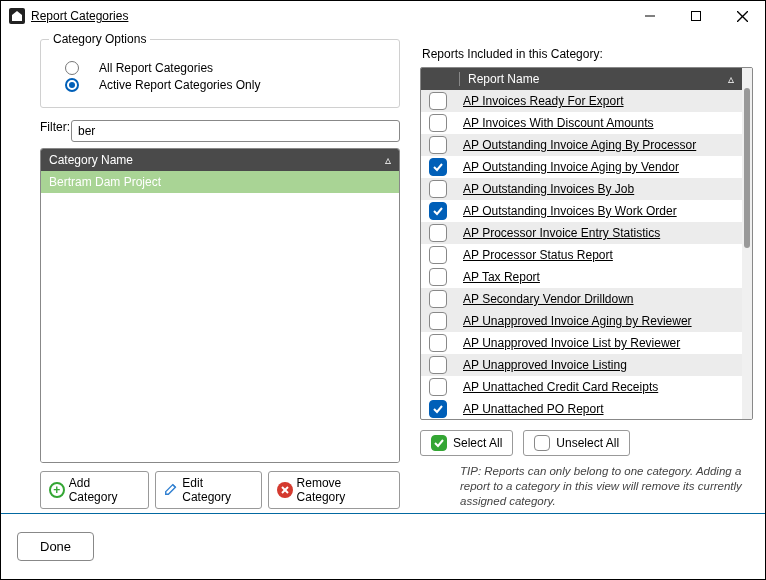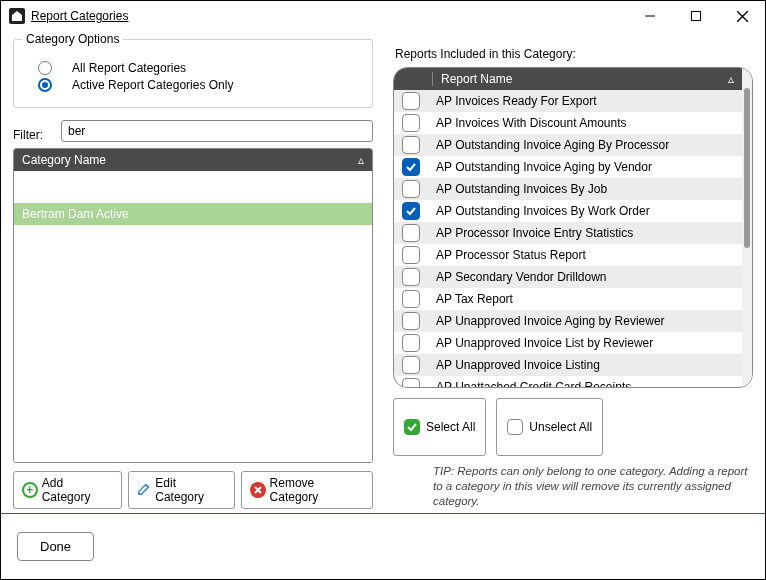--- a/index.html
+++ b/index.html
@@ -5,59 +5,59 @@
 * { box-sizing: border-box; margin: 0; padding: 0; }
 body { font-family: "Segoe UI", Arial, sans-serif; font-size: 12px; background: #fff; color: #000; }
 .window { width: 766px; height: 580px; border: 1px solid #000; display: flex; flex-direction: column; }
 .titlebar { height: 30px; display: flex; align-items: center; padding: 0 0 0 8px; text-decoration: underline; }
 .titlebar-icon { width: 16px; height: 16px; background: #222; border-radius: 2px; margin-right: 6px; display:flex; align-items:center; justify-content:center; }
 .titlebar-icon svg { width:10px; height:10px; }
 .titlebar-title { flex: 0 0 auto; font-size: 12px; }
 .titlebar-spacer { flex: 1; }
 .win-btn { width: 46px; height: 30px; display: flex; align-items: center; justify-content: center; }
 .content { flex: 1; display: flex; padding: 8px 12px 4px 12px; gap: 20px; min-height:0; }
-.left-pane { width: 360px; display: flex; flex-direction: column; }
+.left-pane { width: 360px; display: flex; flex-direction: column; margin-left: 27px; }
 .right-pane { flex: 1; display: flex; flex-direction: column; min-height:0; }
 .groupbox { border: 1px solid #d0d0d0; border-radius: 3px; padding: 18px 12px 12px 12px; position: relative; margin-bottom: 12px; }
 .groupbox-title { position: absolute; top: -8px; left: 8px; background: #fff; padding: 0 4px; font-size:12px; }
 .radio-row { display: flex; align-items: center; margin: 3px 0 3px 12px; gap: 20px; }
 .radio { width: 14px; height: 14px; border: 1px solid #777; border-radius: 50%; display: flex; align-items: center; justify-content: center; }
 .radio.checked { border: 2px solid #005fb8; }
 .radio.checked::after { content: ""; width: 6px; height: 6px; background: #005fb8; border-radius: 50%; }
-.filter-row { display: flex; align-items: flex-end; gap: 18px; margin-bottom: 6px; }
+.filter-row { display: flex; align-items: flex-start; gap: 1px; margin-bottom: 6px; }
 .filter-input { flex: 1; border: 1px solid #888; border-radius: 3px; padding: 3px 6px; font-size: 12px; font-family: inherit; }
-.category-grid { border: 1px solid #888; border-radius: 3px; flex: 1; display: flex; flex-direction: column; overflow: hidden; gap: 32px; }
+.category-grid { border: 1px solid #888; border-radius: 3px; flex: 1; display: flex; flex-direction: column; overflow: hidden; }
 .grid-header { background: #4a4a4a; color: #fff; padding: 4px 8px; display: flex; align-items: center; }
 .grid-header-sort { margin-left: auto; }
 .grid-row-selected { background: #a9d495; color: #fff; padding: 4px 8px; }
 .grid-body { flex: 1; background: #fff; }
 .action-row { display: flex; gap: 6px; margin-top: 8px; }
 .action-btn { display: flex; align-items: center; gap: 4px; border: 1px solid #999; background: #fff; border-radius: 3px; padding: 4px 8px; font-size: 12px; cursor: pointer; }
 .icon-circle { width: 16px; height: 16px; border-radius: 50%; display: flex; align-items: center; justify-content: center; color: #fff; font-weight: bold; font-size: 12px; line-height:1; }
 .ic-add { border: 2px solid #34a634; color: #34a634; background: #fff; }
 .ic-edit { color: #2f7fd0; }
 .ic-remove { background: #d43a2f; }
 .section-label { font-size: 12px; margin: 8px 0 6px 2px; }
-.report-list-wrap { border: 1px solid #888; border-radius: 14px; flex: 1; display: flex; overflow: hidden; min-height:0; }
+.report-list-wrap { border: 1px solid #888; border-radius: 2px; flex: 1; display: flex; overflow: hidden; min-height:0; }
 .report-list { flex: 1; overflow-y: auto; }
 .report-header { background: #4a4a4a; color: #fff; display: flex; align-items: center; padding: 4px 8px; position: sticky; top:0; }
 .report-header .chkcol { width: 30px; }
 .report-header .namecol { flex: 1; border-left: 1px solid #888; padding-left: 8px; }
 .report-header .sortcol { }
 .report-row { display: flex; align-items: center; padding: 2px 8px; min-height: 22px; }
 .report-row.alt { background: #ececec; }
 .chk { width: 18px; height: 18px; border: 1px solid #888; border-radius: 4px; background: #fff; margin-right: 16px; display: flex; align-items: center; justify-content: center; flex-shrink:0; }
 .chk.checked { background: #005fb8; border-color: #005fb8; }
 .chk.checked svg { display:block; }
 .chk svg { display:none; width:12px; height:12px; }
-.report-name { flex: 1; font-size: 12px; }
+.report-name { flex: 1; font-size: 12px; text-decoration: underline; }
 .scroll-track { width: 10px; background: #f0f0f0; display: flex; flex-direction: column; }
 .scroll-thumb { background: #999; border-radius: 3px; width: 6px; margin: 20px auto 0 auto; flex: 0 0 160px; }
 .select-row { display: flex; gap: 10px; margin-top: 10px; }
-.select-btn { display: flex; align-items: center; gap: 6px; border: 1px solid #999; border-radius: 3px; padding: 20px 10px; font-size: 12px; }
+.select-btn { display: flex; align-items: center; gap: 6px; border: 1px solid #999; border-radius: 3px; padding: 4px 10px; font-size: 12px; }
 .select-btn .chk { margin-right: 0; width:16px; height:16px; }
 .tip { font-style: italic; color: #444; margin-top: 8px; font-size: 11.5px; line-height: 1.3; margin-left: 40px; }
 .footer { border-top: 1px solid #0369a1; padding: 18px 16px; display: flex; justify-content: flex-start; }
 .done-btn { border: 1px solid #888; background: #fff; border-radius: 4px; padding: 6px 22px; font-size: 13px; }
 </style>
 </head>
 <body>
 
 <div class="window">
   <div class="titlebar">
@@ -108,21 +108,21 @@
         <span>Filter:</span>
         <input class="filter-input" value="ber" style="">
       </div>
 
       <div class="category-grid">
         <div class="grid-header">
           <span>Category Name</span>
           <span class="grid-header-sort">▵</span>
         </div>
         <div class="grid-row-selected">
-          <span>Bertram Dam Active</span>
+          <span>Bertram Dam Project</span>
         </div>
         <div class="grid-body"></div>
       </div>
 
       <div class="action-row">
         <div class="action-btn">
           <span class="icon-circle ic-add">+</span>
           <span>Add Category</span>
         </div>
         <div class="action-btn">
@@ -190,27 +190,27 @@
                 <span class="report-name">AP Outstanding Invoices By Work Order</span>
               </div>
               <div class="report-row alt">
                 <span class="chk"></span>
                 <span class="report-name">AP Processor Invoice Entry Statistics</span>
               </div>
               <div class="report-row">
                 <span class="chk"></span>
                 <span class="report-name">AP Processor Status Report</span>
               </div>
+              <div class="report-row">
+                <span class="chk"></span>
+                <span class="report-name">AP Tax Report</span>
+              </div>
               <div class="report-row alt">
                 <span class="chk"></span>
                 <span class="report-name">AP Secondary Vendor Drilldown</span>
-              </div>
-              <div class="report-row">
-                <span class="chk"></span>
-                <span class="report-name">AP Tax Report</span>
               </div>
               <div class="report-row alt">
                 <span class="chk"></span>
                 <span class="report-name">AP Unapproved Invoice Aging by Reviewer</span>
               </div>
               <div class="report-row">
                 <span class="chk"></span>
                 <span class="report-name">AP Unapproved Invoice List by Reviewer</span>
               </div>
               <div class="report-row alt">

